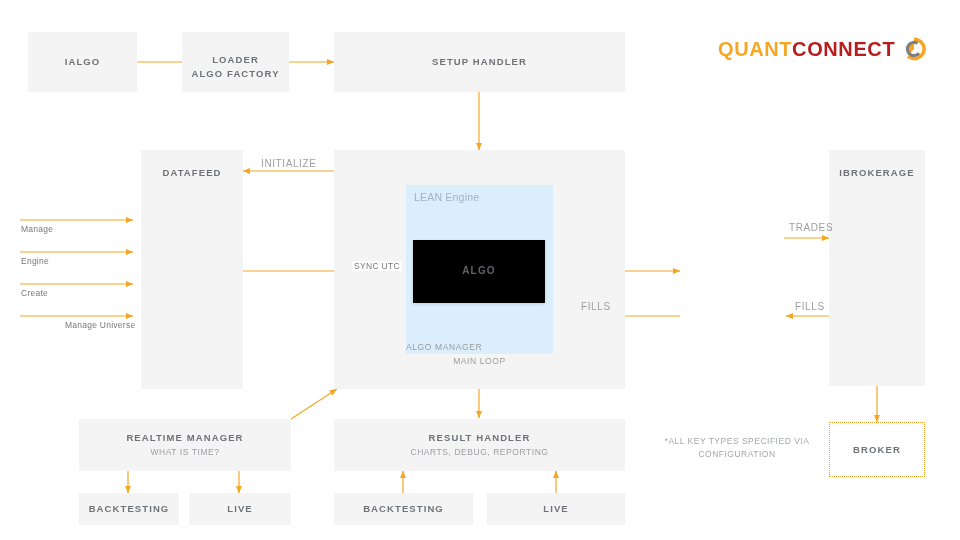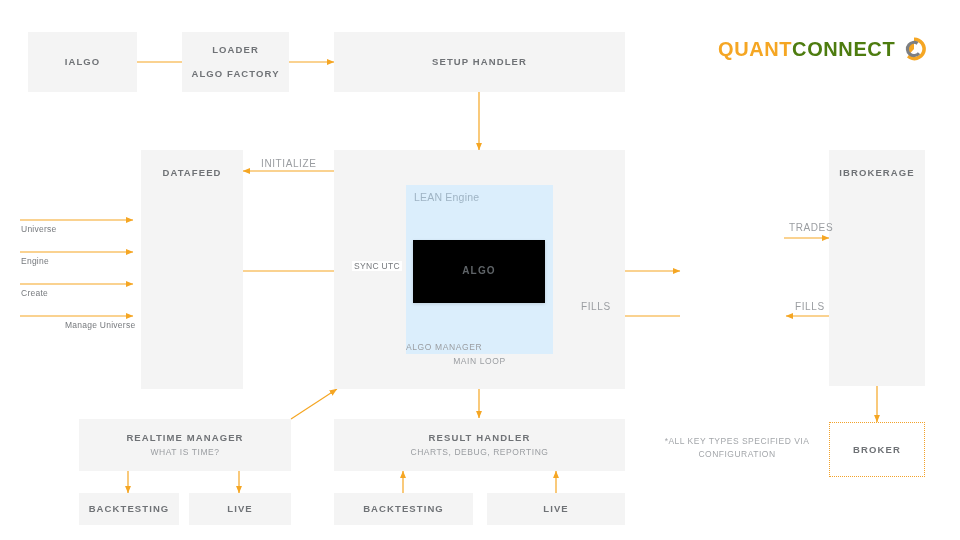--- a/index.html
+++ b/index.html
@@ -130,21 +130,21 @@
     display: flex;
     align-items: center;
   }
   .logo-text {
     font-size: 20px;
     font-weight: bold;
     letter-spacing: 0.6px;
     line-height: 1;
   }
   .logo-quant { color: #f5a623; }
-  .logo-connect { color: #4d7c0f; }
+  .logo-connect { color: #b91c1c; }
   .logo-mark {
     margin-left: 6px;
     display: block;
   }
   .sync-pill {
     position: absolute;
     font-size: 8.5px;
     color: #76797d;
     letter-spacing: 0.3px;
     white-space: nowrap;
@@ -213,21 +213,21 @@
       <path d="M13 1.6 A11.4 11.4 0 1 1 6.0 21.6 L8.3 18.3 A7.6 7.6 0 1 0 13 5.4 Z" fill="#f5a623"></path>
       <path d="M13 5.4 A7.6 7.6 0 0 0 8.3 18.3 L13 13 Z" fill="#f5a623"></path>
       <circle cx="13" cy="13" r="6.6" fill="none" stroke="#7c7f83" stroke-width="3.1" stroke-dasharray="30 12" transform="rotate(40 13 13)"></circle>
     </svg>
   </div>
 
   <div class="box" style="left:28px; top:32px; width:109px; height:60px;">
     <div class="box-title">IALGO</div>
   </div>
 
-  <div class="box" style="left:182px; top:32px; width:107px; height:60px; justify-content:space-between; padding:11px 0;">
+  <div class="box" style="left:182px; top:32px; width:107px; height:60px; justify-content:flex-end; padding:11px 0;">
     <div class="box-title">LOADER</div>
     <div class="box-title">ALGO FACTORY</div>
   </div>
 
   <div class="box" style="left:334px; top:32px; width:291px; height:60px;">
     <div class="box-title">SETUP HANDLER</div>
   </div>
 
   <div class="box top-label" style="left:141px; top:150px; width:102px; height:239px;">
     <div class="box-title">DATAFEED</div>
@@ -276,20 +276,20 @@
   <div class="box" style="left:487px; top:493px; width:138px; height:32px;">
     <div class="box-title">LIVE</div>
   </div>
 
   <div class="edge-label" style="left:261px; top:158px;">INITIALIZE</div>
   <div class="sync-pill" style="left:352px; top:261px;">SYNC UTC</div>
   <div class="edge-label" style="left:789px; top:222px;">TRADES</div>
   <div class="edge-label" style="left:581px; top:301px;">FILLS</div>
   <div class="edge-label" style="left:795px; top:301px;">FILLS</div>
 
-  <div class="side-label" style="left:21px; top:224px;">Universe</div>
+  <div class="side-label" style="left:21px; top:224px;">Manage</div>
   <div class="side-label" style="left:21px; top:256px;">Engine</div>
   <div class="side-label" style="left:21px; top:288px;">Create</div>
   <div class="side-label" style="left:21px; top:320px;margin-left:44px;">Manage Universe</div>
 
   <div class="note" style="left:655px; top:435px; width:164px;">*ALL KEY TYPES SPECIFIED VIA CONFIGURATION</div>
 
 </div>
 
 </body></html>

